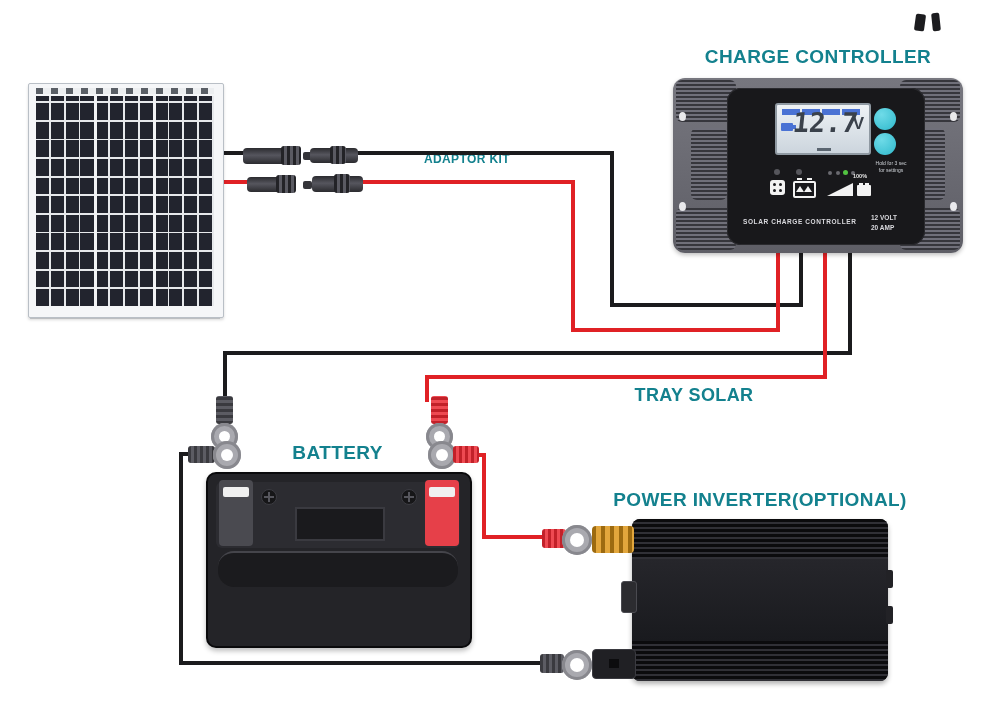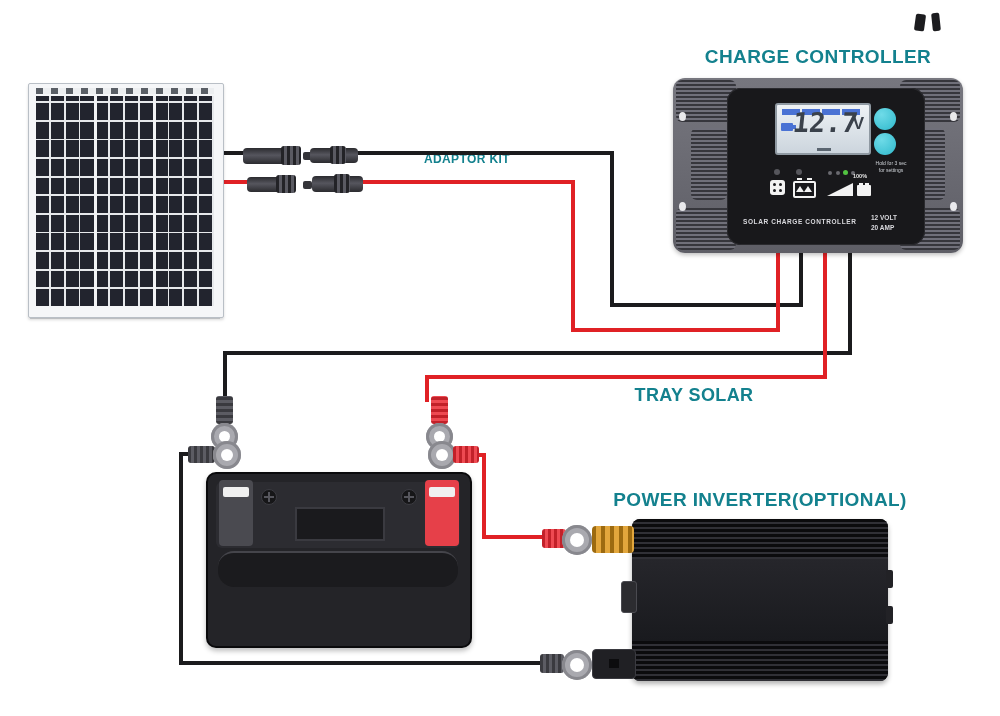--- a/index.html
+++ b/index.html
@@ -111,20 +111,21 @@
   .stub{position:absolute;background:#1c1c1f;border-radius:2px;z-index:2;}
 </style>
 </head>
 <body>
 
 <div class="canvas">
 
   <div class="tlabel" style="left:387px;top:119px;width:160px;font-size:12px;margin-top:33px;">ADAPTOR KIT</div>
   <div class="tlabel" style="left:678px;top:46px;width:280px;">CHARGE CONTROLLER</div>
   <div class="tlabel" style="left:614px;top:385px;width:160px;font-size:18px;">TRAY SOLAR</div>
+  <div class="tlabel" style="left:265px;top:442px;width:145px;">BATTERY</div>
   <div class="tlabel" style="left:605px;top:489px;width:310px;">POWER INVERTER(OPTIONAL)</div>
 
   <div class="stub" style="left:915px;top:14px;width:10px;height:17px;transform:rotate(8deg);"></div>
   <div class="stub" style="left:932px;top:13px;width:8px;height:18px;transform:rotate(-6deg);"></div>
 
   <div class="seg blk" style="left:219px;top:151px;width:27px;height:4px;"></div>
   <div class="seg blk" style="left:355px;top:151px;width:259px;height:4px;"></div>
   <div class="seg blk" style="left:610px;top:151px;width:4px;height:156px;"></div>
   <div class="seg blk" style="left:610px;top:303px;width:193px;height:4px;"></div>
   <div class="seg blk" style="left:799px;top:252px;width:4px;height:55px;"></div>

